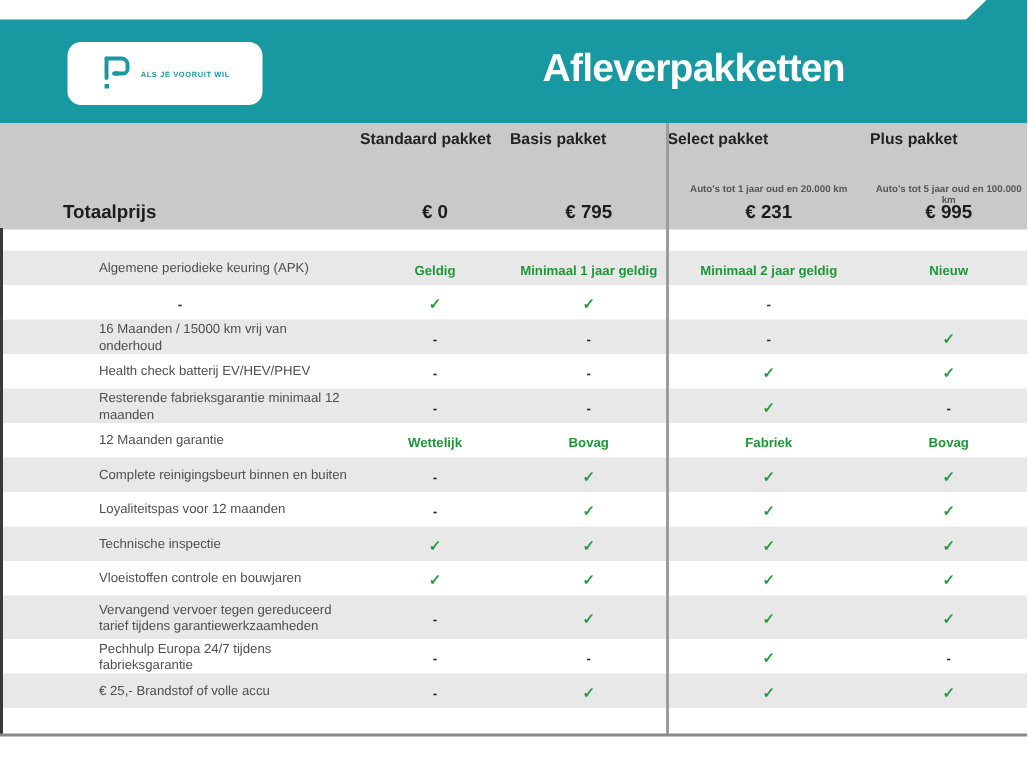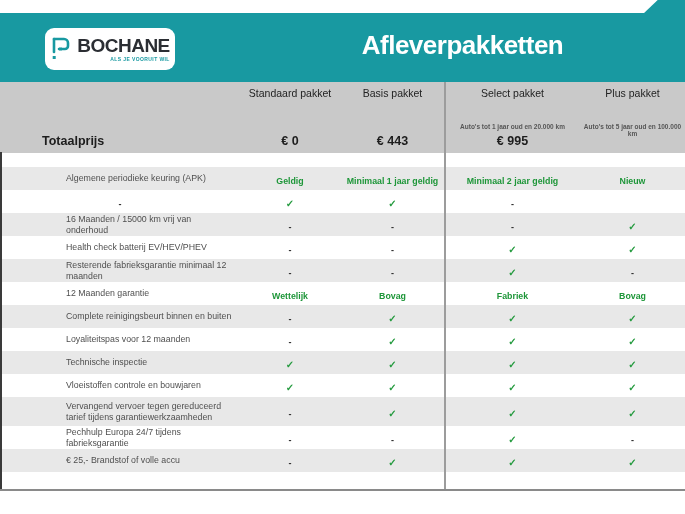--- a/index.html
+++ b/index.html
@@ -25,21 +25,21 @@
   .logo-tagline { font-size:5px; font-weight:bold; color:#1899a1; letter-spacing:0.4px; margin-top:1px; }
   .page-title {
     position:absolute; left:240px; right:0; top:17px; text-align:center;
     color:#ffffff; font-size:26px; font-weight:bold; letter-spacing:-0.5px;
   }
   
   .grid5 { display:grid; grid-template-columns:240px 100px 105px 135px 105px; }
   
   .head-band { position:absolute; left:0; top:82px; width:685px; height:71px; background:#c9c9c9; }
   .col-heads { position:absolute; left:0; top:5px; width:685px; }
-  .col-head { text-align:center; font-size:10.5px; font-weight:normal; color:#232323; }
+  .col-head { font-size:10.5px; font-weight:bold; color:#232323; }
   .badge-row { position:absolute; left:0; top:22px; width:685px; }
   .badge {
     background:#8d8d8d; color:#ffffff; font-weight:bold; font-size:10.5px;
     height:17px; line-height:17px; text-align:center;
   }
   .badge-left  { grid-column:2 / span 2; margin:0 25px 0 28px; }
   .badge-right { grid-column:4 / span 2; margin:0 20px 0 20px; }
   .note-row { position:absolute; left:0; top:41px; width:685px; }
   .col-note { text-align:center; font-size:6.5px; font-weight:bold; color:#565656; }
   .total-row { position:absolute; left:0; top:52px; width:685px; align-items:center; }
@@ -70,21 +70,20 @@
 
   <div class="banner">
     <div class="logo-box">
       <svg class="logo-icon" viewBox="0 0 22 26">
         <path d="M4 3 h10 a4 4 0 0 1 4 4 v3 a3 3 0 0 1 -3 3 h-6" fill="none" stroke="#1899a1" stroke-width="2.6" stroke-linecap="round"></path>
         <path d="M4 3 v13" fill="none" stroke="#1899a1" stroke-width="2.6" stroke-linecap="round"></path>
         <rect x="2.7" y="20" width="3" height="3" fill="#1899a1"></rect>
         <rect x="9" y="11.6" width="3" height="2.8" fill="#1899a1"></rect>
       </svg>
       <div class="logo-text-wrap">
-        <div class="logo-name">BOCHANE</div>
         <div class="logo-tagline">ALS JE VOORUIT WIL</div>
       </div>
     </div>
     <div class="page-title">Afleverpakketten</div>
   </div>
 
   <div class="head-band">
     <div class="col-heads grid5">
       <div></div>
       <div class="col-head">Standaard pakket</div>
@@ -95,21 +94,22 @@
     <div class="note-row grid5">
       <div></div>
         <div></div>
         <div></div>
       <div class="col-note">Auto's tot 1 jaar oud en 20.000 km</div>
       <div class="col-note">Auto's tot 5 jaar oud en 100.000 km</div>
     </div>
     <div class="total-row grid5">
       <div class="total-label">Totaalprijs</div>
       <div class="price">€ 0</div>
-      <div class="price">€ 443</div>
+      <div class="price">€ 795</div>
+      <div class="price">€ 231</div>
       <div class="price">€ 995</div>
     </div>
   </div>
 
   <div class="rows">
       <div class="frow grid5 shade">
         <div class="flabel">Algemene periodieke keuring (APK)</div>
         <div class="fcell"><span class="word">Geldig</span></div>
         <div class="fcell"><span class="word">Minimaal 1 jaar geldig</span></div>
         <div class="fcell"><span class="word">Minimaal 2 jaar geldig</span></div>

